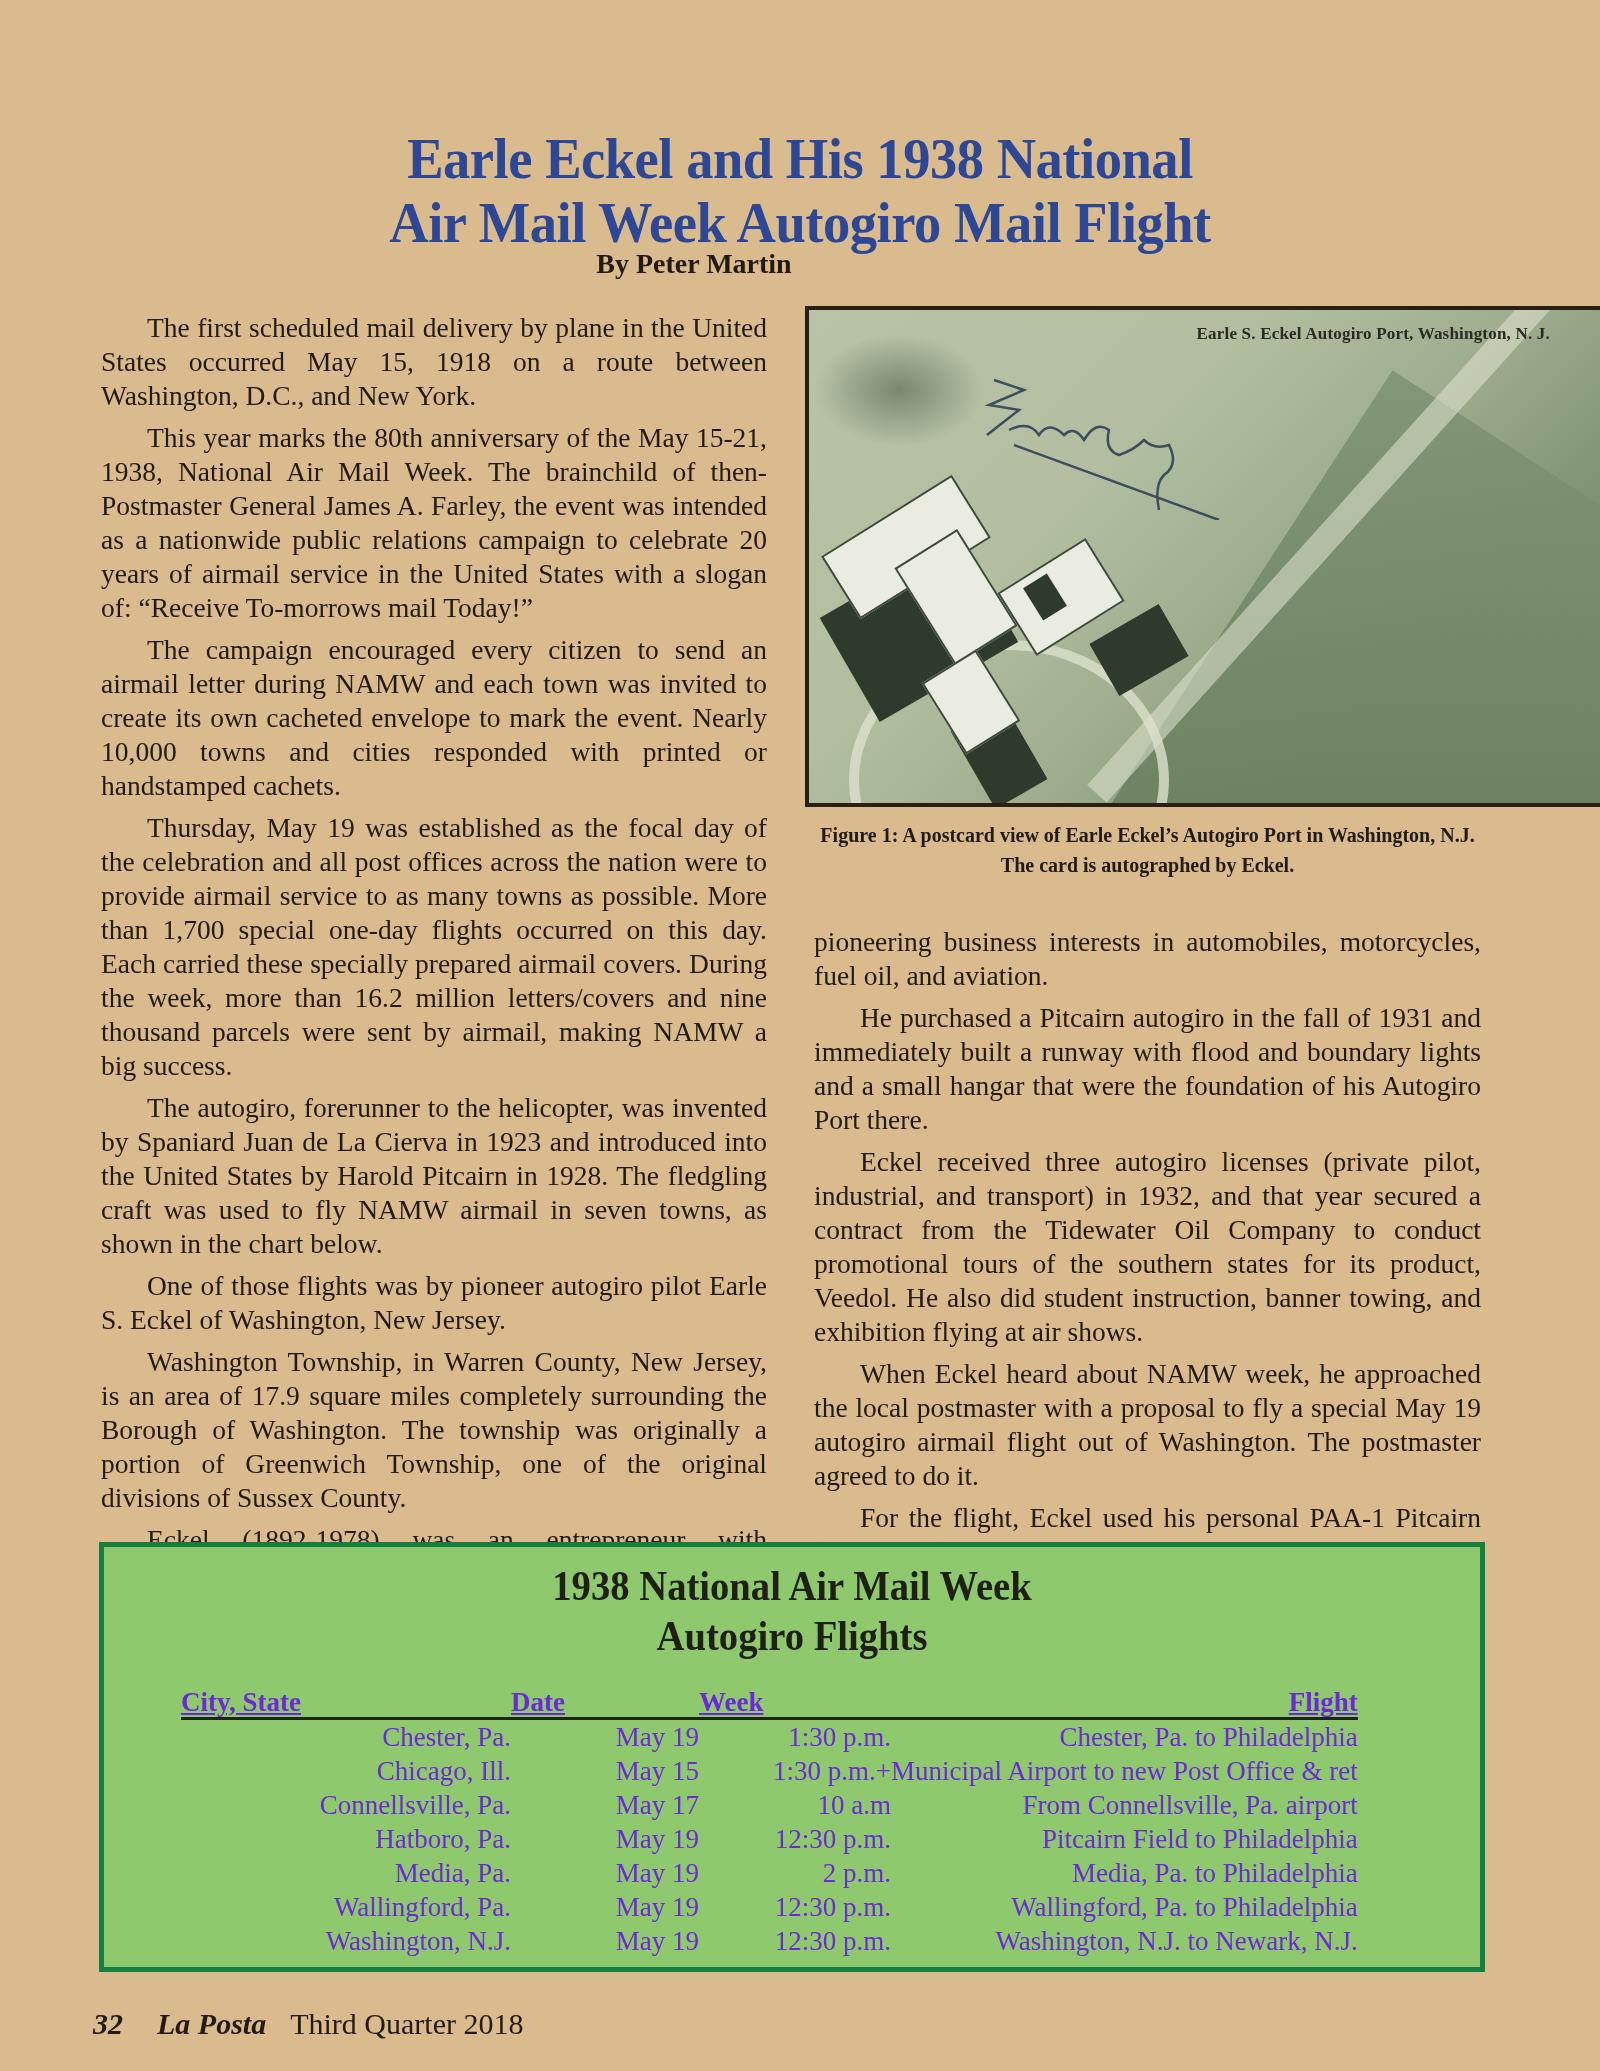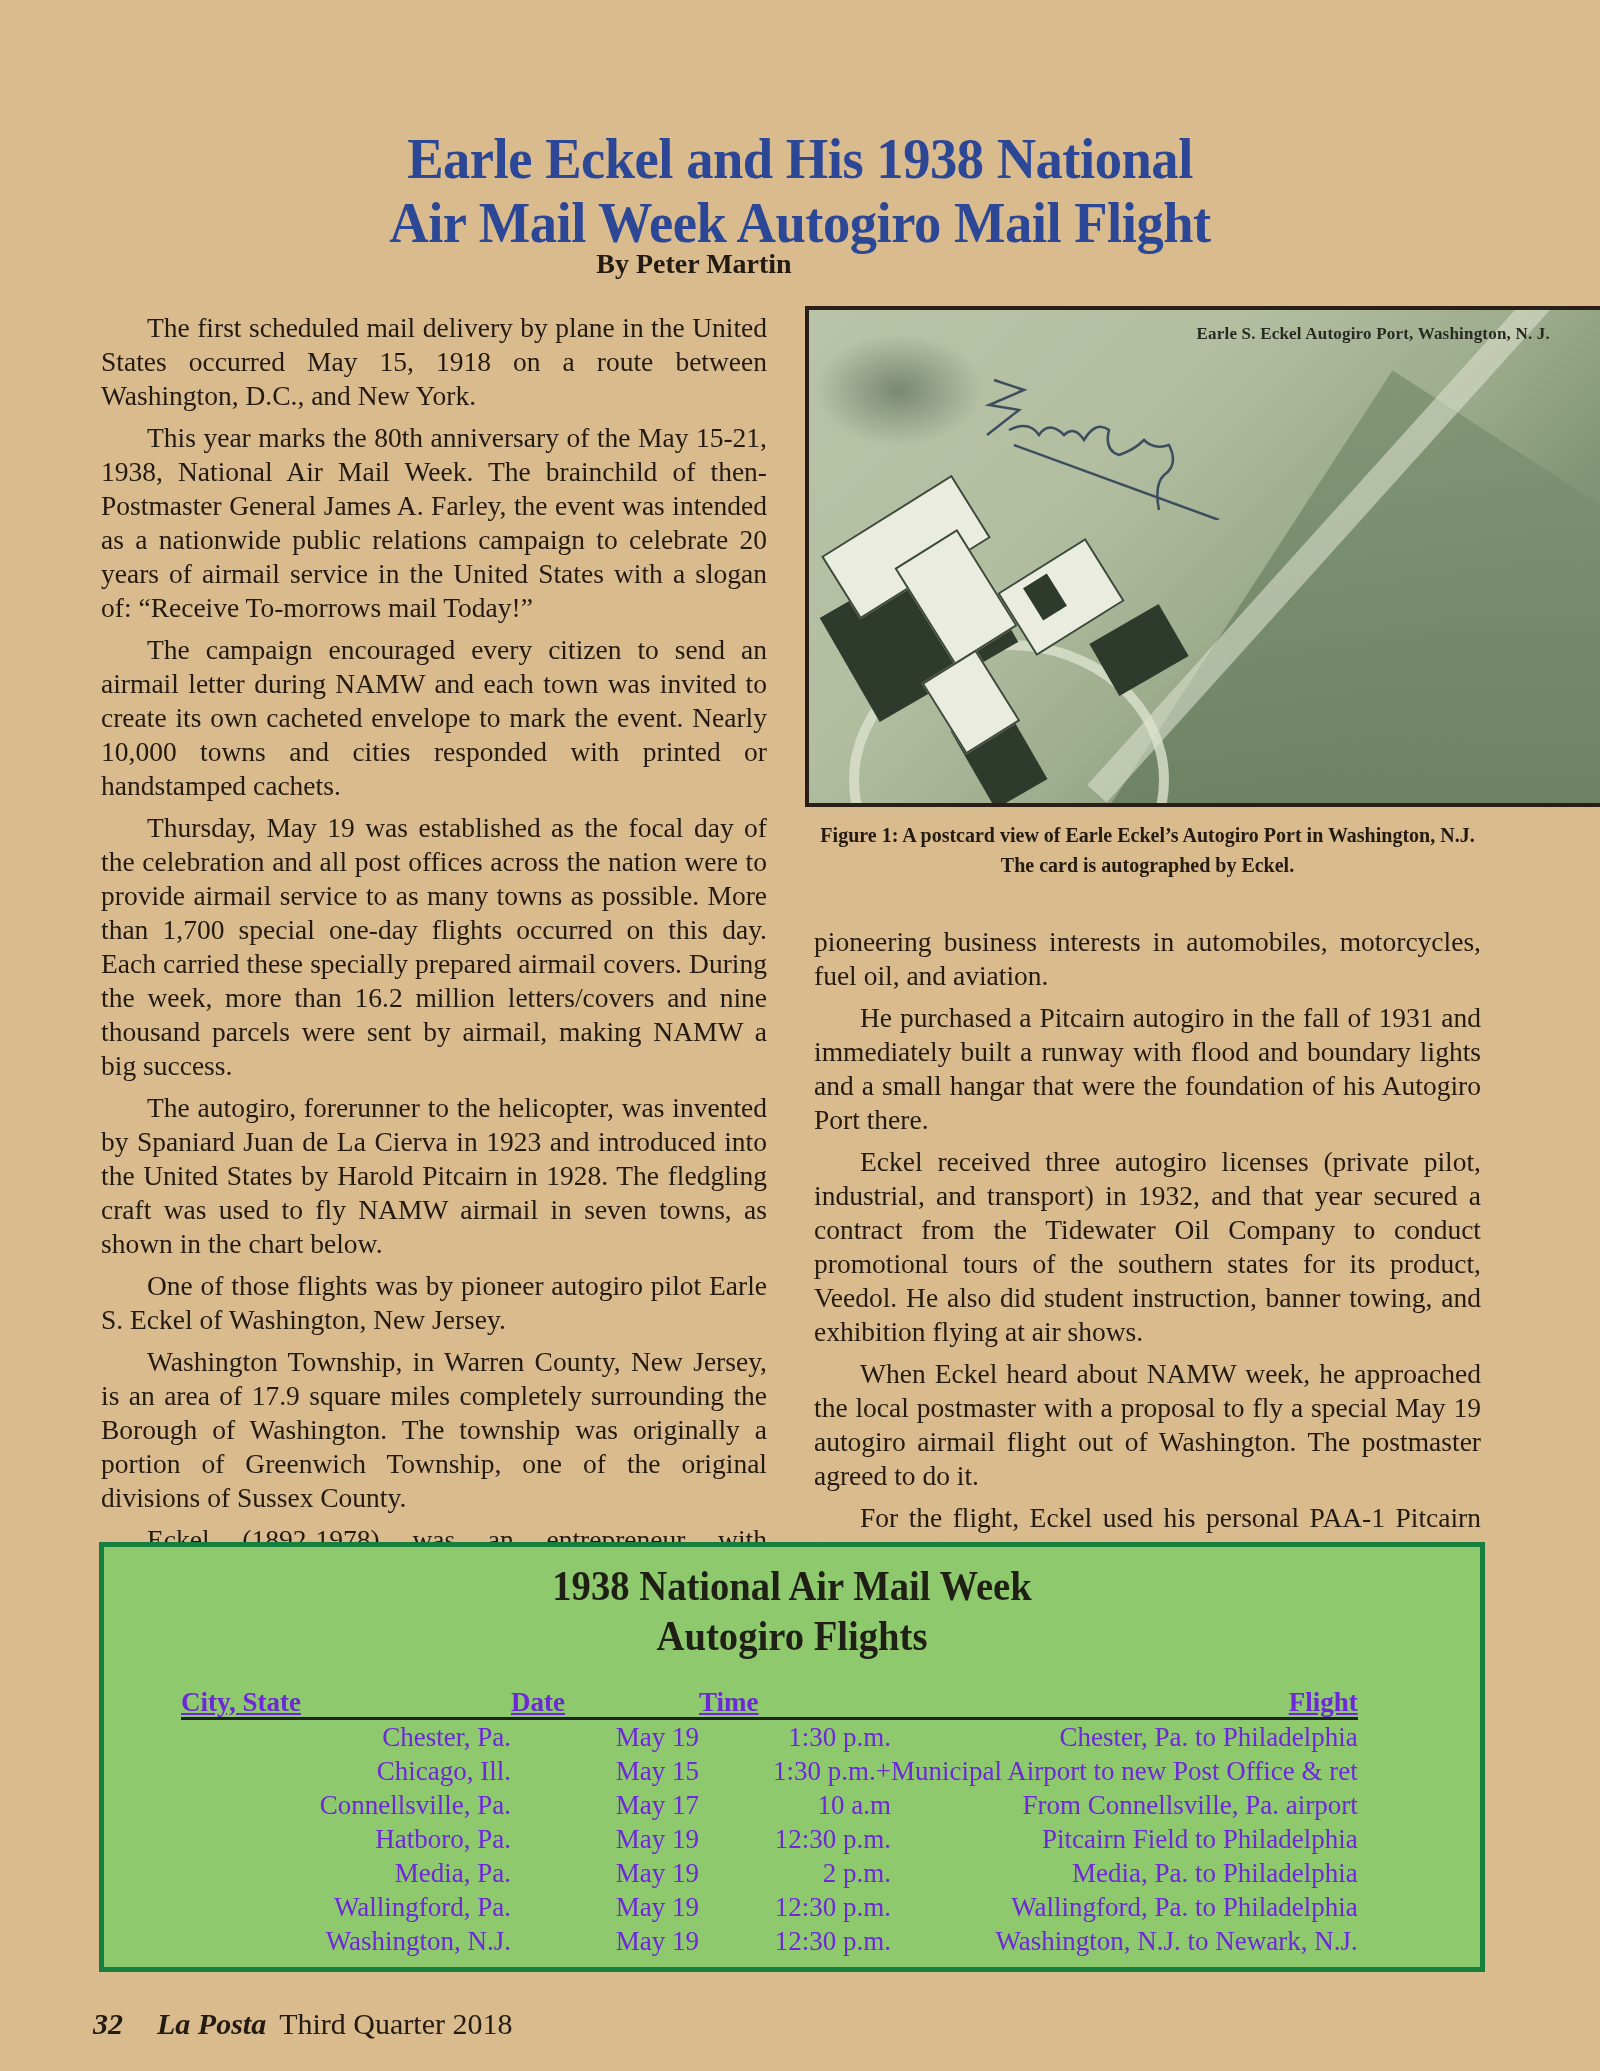--- a/index.html
+++ b/index.html
@@ -89,21 +89,21 @@
   #flights-table .c2 { width:188px; }
   #flights-table .c3 { width:192px; }
   #flights-table .c4 { width:394px; }
   #flights-table th.c4 { padding-right:0;text-align:right; }
 
   #footer {
     position:absolute; left:93px; top:2004px; font-size:30px; line-height:40px;
     color:#231a12;
   }
   #footer .pg { font-weight:bold; font-style:italic; margin-right:34px; }
-  #footer .mag { font-weight:bold; font-style:italic; margin-right:13px; }
+  #footer .mag { font-weight:bold; font-style:italic; margin-right:24px; }
 </style>
 </head>
 <body>
 
 <h1 id="title1" class="title">Earle Eckel and His 1938 National</h1>
 <h1 id="title2" class="title">Air Mail Week Autogiro Mail Flight</h1>
 <div id="byline">By Peter Martin</div>
 
 <div id="col-left" class="col">
   <p>The first scheduled mail delivery by plane in the United States occurred May 15, 1918 on a route between Washington, D.C., and New York.</p>
@@ -147,21 +147,21 @@
 <div id="table-box">
   <div id="table-title">
     <div>1938 National Air Mail Week</div>
     <div>Autogiro Flights</div>
   </div>
   <table id="flights-table">
     <thead>
       <tr>
         <th class="c1">City, State</th>
         <th class="c2">Date</th>
-        <th class="c3">Time</th>
+        <th class="c3">Week</th>
         <th class="c4">Flight</th>
       </tr>
     </thead>
     <tbody id="flights-body">
         <tr>
           <td class="c1">Chester, Pa.</td>
           <td class="c2">May 19</td>
           <td class="c3">1:30 p.m.</td>
           <td class="c4">Chester, Pa. to Philadelphia</td>
         </tr>

